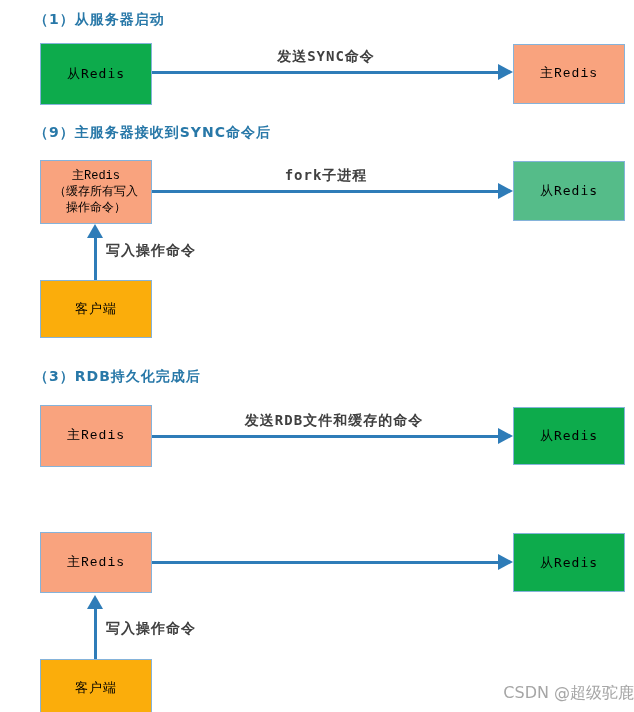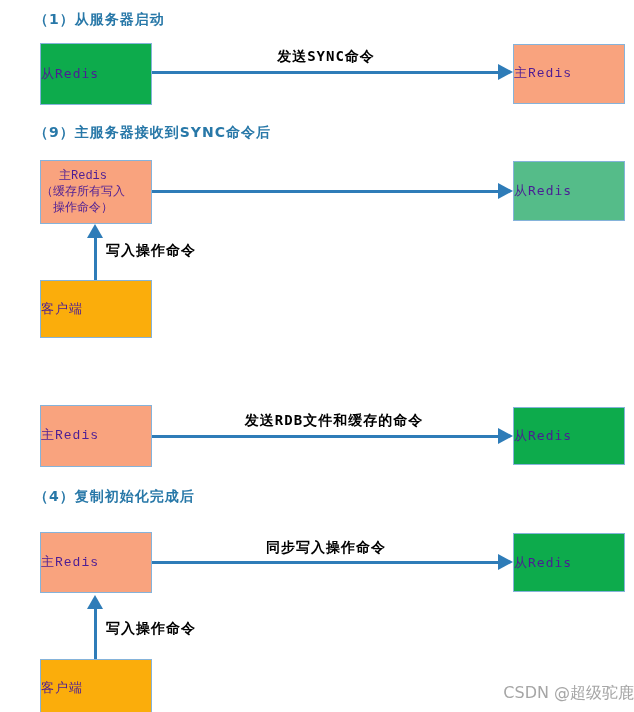--- a/index.html
+++ b/index.html
@@ -13,22 +13,22 @@
     position:absolute;
     color:#2878a8;
     font-size:14px;
     font-weight:bold;
     letter-spacing:1px;
     white-space:nowrap;
   }
   .box{
     position:absolute;
     border:1px solid #85b3da;
-    color:#4c1d95;
-    display:flex;align-items:center;
+    color:#000000;
+    display:flex;align-items:center;justify-content:center;
     text-align:center;
     font-family:"DejaVu Sans Mono","DejaVu Sans",monospace;
     font-size:13px;
     letter-spacing:1px;
     box-sizing:border-box;
     line-height:1.35;
   }
   .box.green{background:#0dab4c;}
   .box.green-med{background:#55bc89;}
   .box.salmon{background:#f9a37e;font-family:Liberation Mono, monospace;}
@@ -43,21 +43,21 @@
     border-left:15px solid #2e7cb8;
   }
   .ah-up{
     position:absolute;width:0;height:0;
     border-left:8px solid transparent;
     border-right:8px solid transparent;
     border-bottom:14px solid #2e7cb8;
   }
   .arrow-label{
     position:absolute;
-    color:#000000;
+    color:#404040;
     font-size:14px;
     font-weight:bold;
     letter-spacing:1px;
     text-align:center;
     white-space:nowrap;
     font-family:"DejaVu Sans Mono","DejaVu Sans",monospace;
   }
   .arrow-label.left{text-align:center;}
   .watermark{
     position:absolute;
@@ -98,55 +98,55 @@
   <div class="box salmon" style="left:24px;top:160px;width:112px;height:64px;">
     <span class="multiline">
       <span>主Redis</span><br>
       <span>（缓存所有写入</span><br>
       <span>操作命令）</span>
     </span>
   </div>
 
   <div class="hline" style="left:136px;top:190px;width:347px;"></div>
   <div class="ah-right" style="left:482px;top:183px;"></div>
+  <div class="arrow-label" style="left:137px;top:167px;width:346px;">fork子进程</div>
 
   <div class="box green-med" style="left:497px;top:161px;width:112px;height:60px;">
     <span>从Redis</span>
   </div>
 
   <div class="ah-up" style="left:71px;top:224px;"></div>
   <div class="vline" style="left:78px;top:236px;height:44px;"></div>
   <div class="arrow-label left" style="left:90px;top:242px;">写入操作命令</div>
 
   <div class="box orange" style="left:24px;top:280px;width:112px;height:58px;">
     <span>客户端</span>
   </div>
 
+  <div class="heading" style="left:18px;top:368px;">（3）RDB持久化完成后</div>
 
   <div class="box salmon" style="left:24px;top:405px;width:112px;height:62px;">
     <span>主Redis</span>
   </div>
 
   <div class="hline" style="left:136px;top:435px;width:347px;"></div>
   <div class="ah-right" style="left:482px;top:428px;"></div>
   <div class="arrow-label" style="left:137px;top:412px;width:346px;margin-left:8px;">发送RDB文件和缓存的命令</div>
 
   <div class="box green" style="left:497px;top:407px;width:112px;height:58px;">
     <span>从Redis</span>
   </div>
 
-  <div class="heading" style="left:18px;top:488px;">（4）复制初始化完成后</div>
 
   <div class="box salmon" style="left:24px;top:532px;width:112px;height:61px;">
     <span>主Redis</span>
   </div>
 
   <div class="hline" style="left:136px;top:561px;width:347px;"></div>
   <div class="ah-right" style="left:482px;top:554px;"></div>
-  <div class="arrow-label" style="left:137px;top:539px;width:346px;">同步写入操作命令</div>
 
   <div class="box green" style="left:497px;top:533px;width:112px;height:59px;">
     <span>从Redis</span>
   </div>
 
   <div class="ah-up" style="left:71px;top:595px;"></div>
   <div class="vline" style="left:78px;top:607px;height:52px;"></div>
   <div class="arrow-label left" style="left:90px;top:620px;">写入操作命令</div>
 
   <div class="box orange" style="left:24px;top:659px;width:112px;height:58px;">

